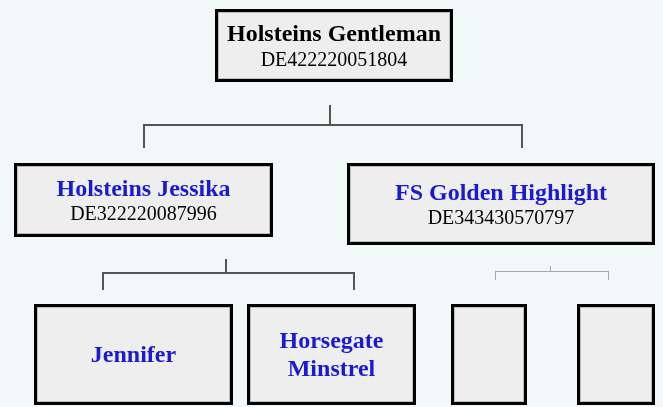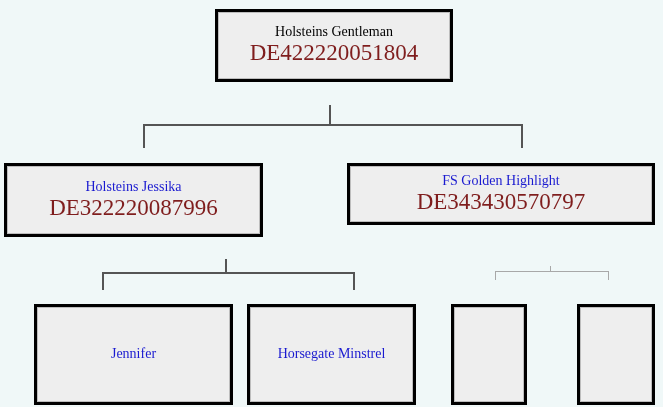--- a/index.html
+++ b/index.html
@@ -8,44 +8,44 @@
     background:#f0f8f8;
     font-family:"Liberation Serif","DejaVu Serif",serif;
   }
   .box {
     position:absolute; box-sizing:border-box;
     background:#eeeeee; border:3px solid #000;
     display:flex; flex-direction:column; align-items:center; justify-content:center;
     text-align:center; line-height:1.15;
     box-shadow: inset 0 0 0 1px #bdbdbd;
   }
-  .name { font-weight:normal; font-size:14px; color:#1a1ad0; }
+  .name { font-weight:bold; font-size:24px; color:#1a1ad0; }
   .name.root { color:#000; }
-  .reg { font-size:23px; color:#7f1d1d; }
+  .reg { font-size:20px; color:#000000; }
   .ln { position:absolute; background:#555; }
   .ln.light { background:#a8a8a8; }
 </style>
 </head>
 <body>
 
 <div class="box" style="left:215px;top:9px;width:238px;height:73px;">
   <div class="name root">Holsteins Gentleman</div>
   <div class="reg">DE422220051804</div>
 </div>
 
 <div class="ln" style="left:329px;top:105px;width:2px;height:21px;"></div>
 <div class="ln" style="left:143px;top:124px;width:380px;height:2px;"></div>
 <div class="ln" style="left:143px;top:124px;width:2px;height:24px;"></div>
 <div class="ln" style="left:521px;top:124px;width:2px;height:24px;"></div>
 
-<div class="box" style="left:4px;top:163px;width:259px;height:74px;">
+<div class="box" style="left:14px;top:163px;width:259px;height:74px;">
   <div class="name">Holsteins Jessika</div>
   <div class="reg">DE322220087996</div>
 </div>
-<div class="box" style="left:347px;top:163px;width:308px;height:62px;">
+<div class="box" style="left:347px;top:163px;width:308px;height:82px;">
   <div class="name">FS Golden Highlight</div>
   <div class="reg">DE343430570797</div>
 </div>
 
 <div class="ln" style="left:225px;top:259px;width:2px;height:15px;"></div>
 <div class="ln" style="left:102px;top:272px;width:253px;height:2px;"></div>
 <div class="ln" style="left:102px;top:272px;width:2px;height:18px;"></div>
 <div class="ln" style="left:353px;top:272px;width:2px;height:18px;"></div>
 
 <div class="ln light" style="left:550px;top:266px;width:1px;height:6px;"></div>

